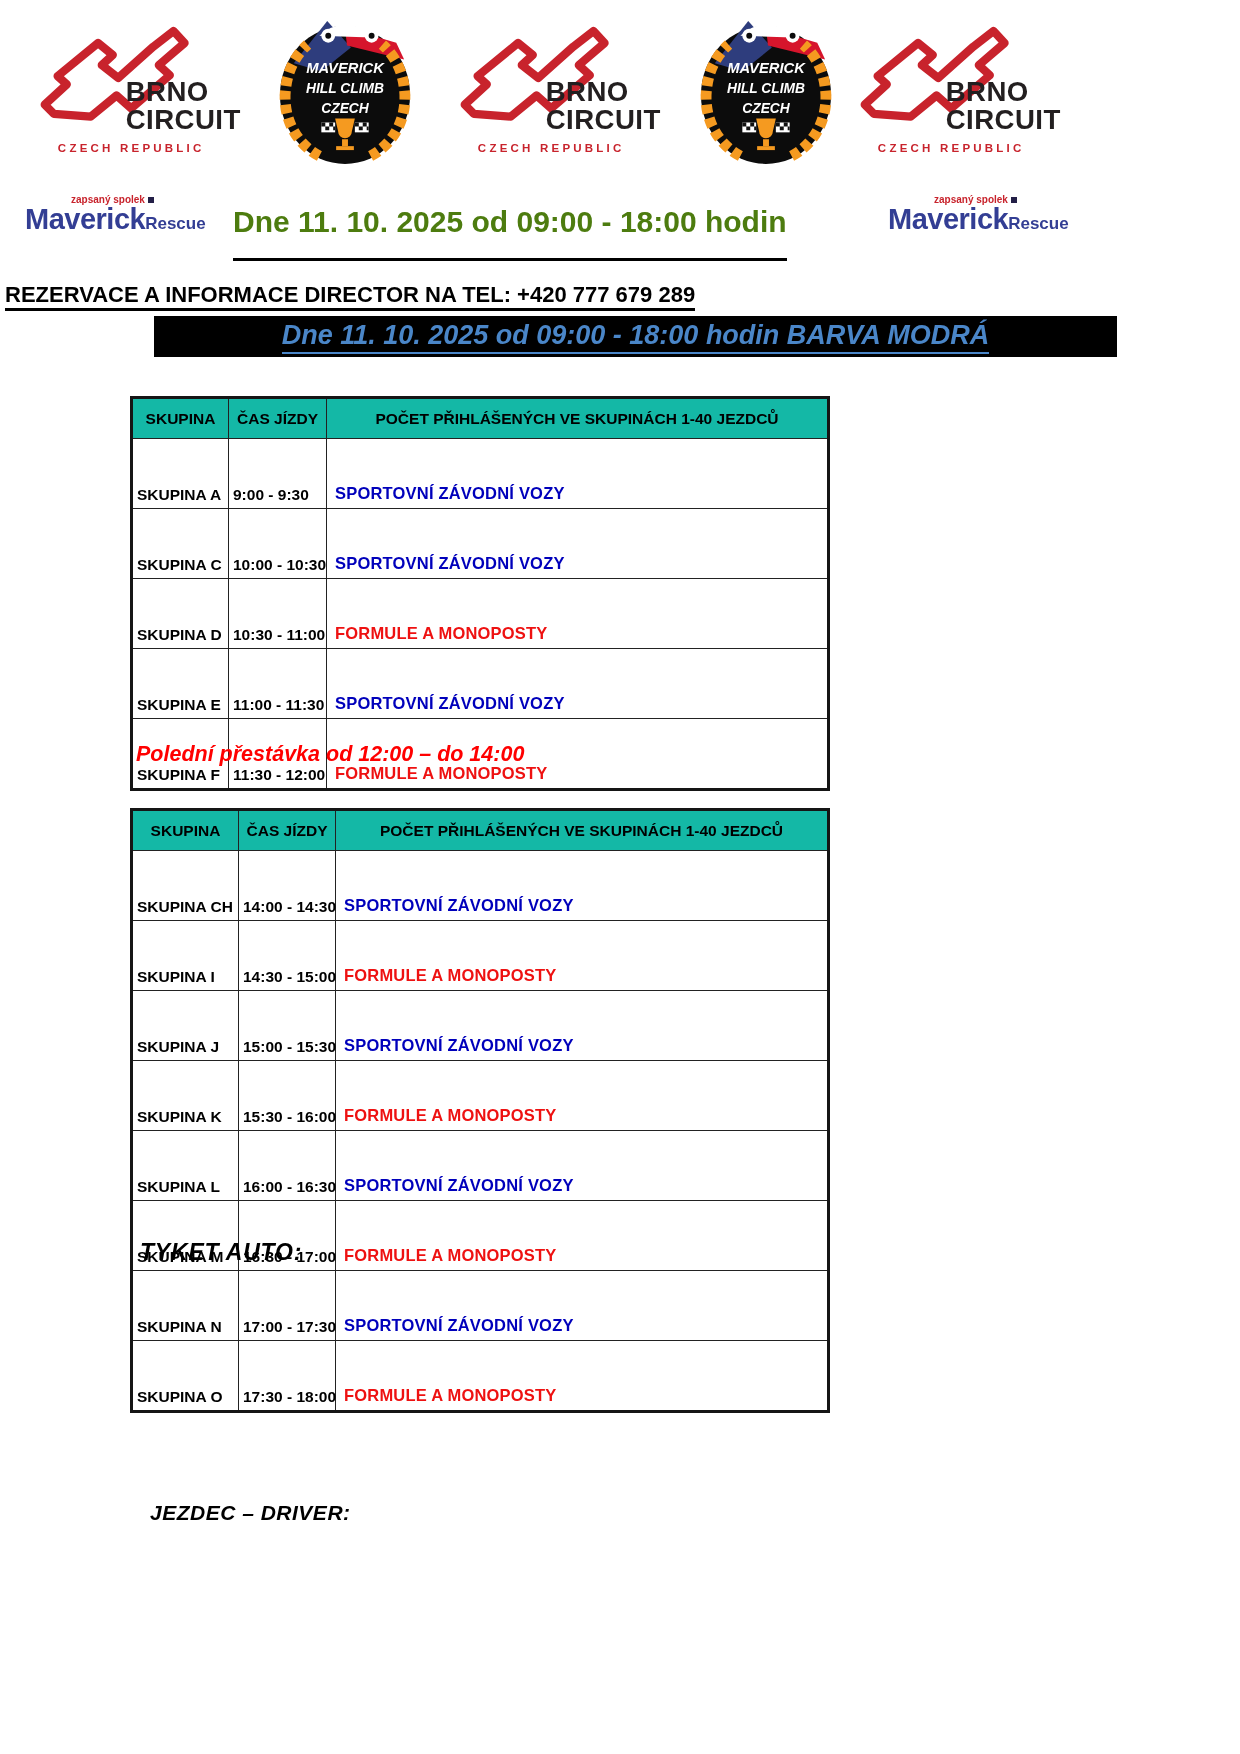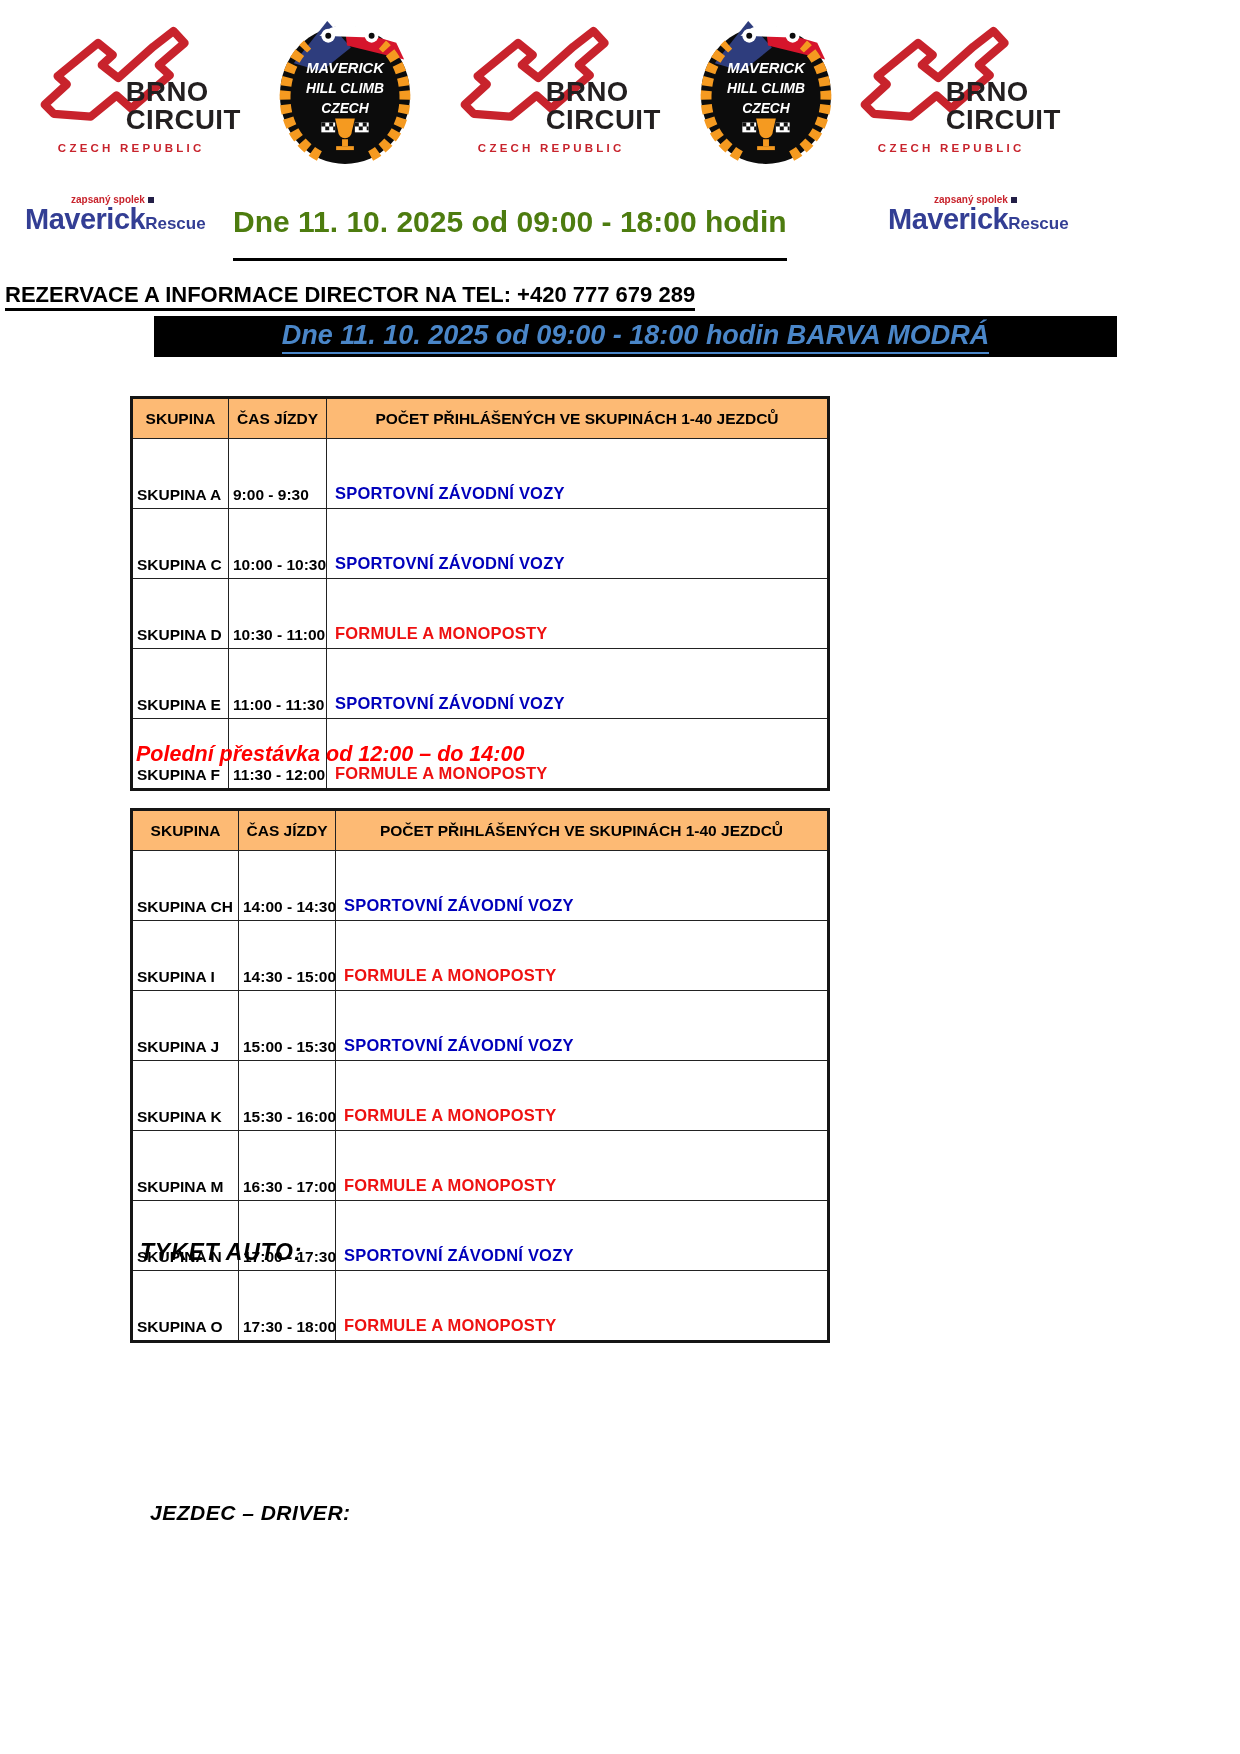--- a/index.html
+++ b/index.html
@@ -42,21 +42,21 @@
     border-bottom:2.5px solid #4a86c8;padding-bottom:1px;white-space:nowrap;}
 
   
   table.sched{position:absolute;left:130px;width:700px;border-collapse:collapse;table-layout:fixed;
     border:3px solid #151515;}
   .sched-morning{top:396px;}
   .sched-afternoon{top:808px;}
   table.sched th,table.sched td{border:1.5px solid #222;}
   table.sched thead tr{height:41px;}
   table.sched tbody tr{height:41.5px;}
-  table.sched th{background:#fdba74;font-size:15.5px;font-weight:700;color:#000;text-align:center;vertical-align:middle;}
+  table.sched th{background:#14b8a6;font-size:15.5px;font-weight:700;color:#000;text-align:center;vertical-align:middle;}
   td.c-group,td.c-time{font-size:15.5px;font-weight:700;color:#000;vertical-align:bottom;
     padding:0 0 4px 4px;white-space:nowrap;}
   td.c-cat{font-size:16.5px;font-weight:800;vertical-align:middle;padding-left:8px;
     letter-spacing:0.2px;white-space:nowrap;}
   td.c-cat span{position:relative;top:-4px;display:inline-block;margin-top:48px;}
   .cat-blue{color:#0000bb;}
   .cat-red{color:#ee1111;}
 
   
   .lunch{position:absolute;left:136px;top:742px;font-size:21.5px;font-weight:700;font-style:italic;color:#ff0000;white-space:nowrap;}
@@ -243,20 +243,25 @@
           <td class="c-group">SKUPINA J</td>
           <td class="c-time">15:00 - 15:30</td>
           <td class="c-cat cat-blue"><span>SPORTOVNÍ ZÁVODNÍ VOZY</span></td>
         </tr>
         <tr>
           <td class="c-group">SKUPINA K</td>
           <td class="c-time">15:30 - 16:00</td>
           <td class="c-cat cat-red"><span>FORMULE A MONOPOSTY</span></td>
         </tr>
         <tr>
+          <td class="c-group">SKUPINA L</td>
+          <td class="c-time">16:00 - 16:30</td>
+          <td class="c-cat cat-blue"><span>SPORTOVNÍ ZÁVODNÍ VOZY</span></td>
+        </tr>
+        <tr>
           <td class="c-group">SKUPINA M</td>
           <td class="c-time">16:30 - 17:00</td>
           <td class="c-cat cat-red"><span>FORMULE A MONOPOSTY</span></td>
         </tr>
         <tr>
           <td class="c-group">SKUPINA N</td>
           <td class="c-time">17:00 - 17:30</td>
           <td class="c-cat cat-blue"><span>SPORTOVNÍ ZÁVODNÍ VOZY</span></td>
         </tr>
         <tr>

